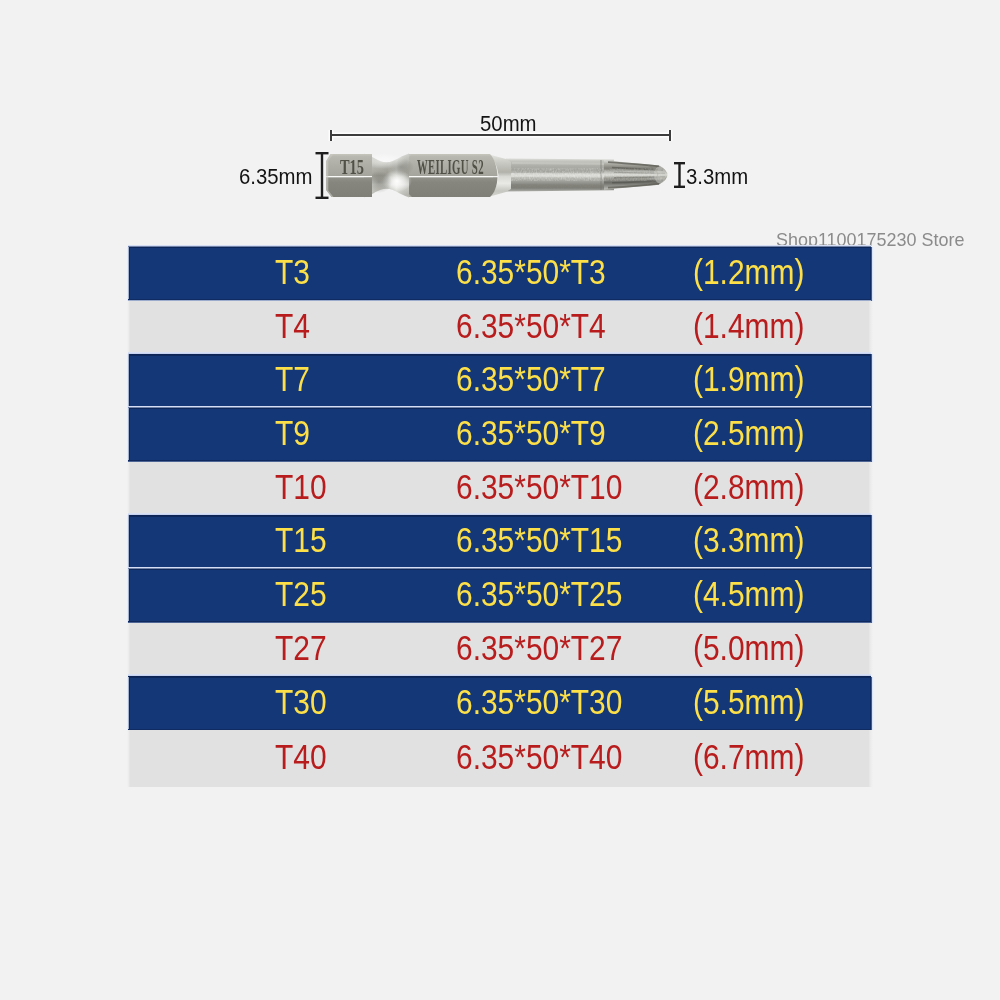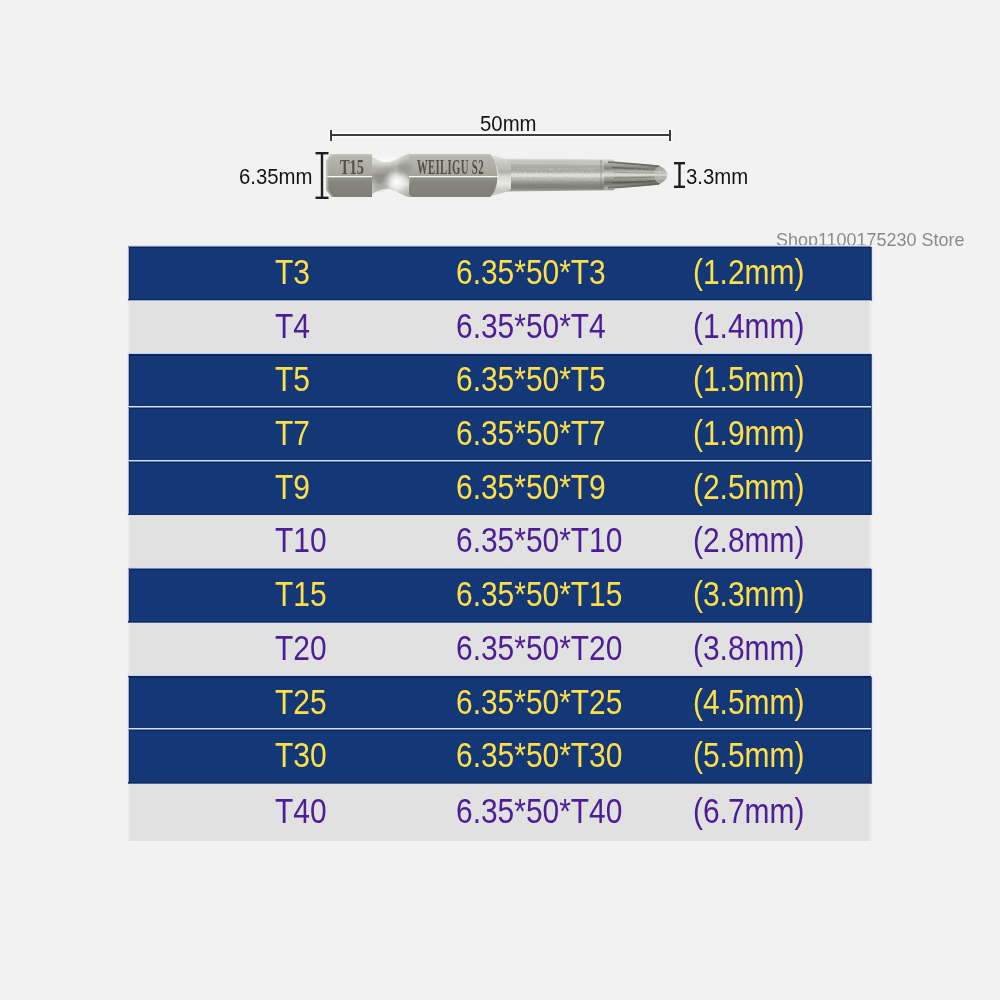--- a/index.html
+++ b/index.html
@@ -34,21 +34,21 @@
 
   
   #spec-table{position:absolute;left:128px;top:247px;width:743px;}
   .row{height:53.7px;position:relative;}
   .row:last-child{height:57px;}
   .row.dark .edge-l{position:absolute;left:-2.5px;top:0;bottom:0;width:4px;
     background:linear-gradient(to right,#f2f2f2 0%,#eef3fc 25%,#d7e2f5 55%,#0d2456 85%,#13316c 100%);}
   .row.dark .edge-r{position:absolute;right:-3.5px;top:0;bottom:0;width:5px;
     background:linear-gradient(to right,#13316c 0%,#0d2456 22%,#dbe5f6 50%,#eff2fa 75%,#f2f2f2 100%);}
   .row.dark{background:#133777;color:#fde047;}
-  .row.light{background:#e0e1e0;color:#4c1d95;}
+  .row.light{background:#e0e1e0;color:#b91c1c;}
   .row.light .edge-l{position:absolute;left:-1px;top:0;bottom:0;width:3px;
     background:linear-gradient(to right,#f2f2f2 0%,#eaebea 60%,#e0e1e0 100%);}
   .row.light .edge-r{position:absolute;right:-2px;top:0;bottom:0;width:4px;
     background:linear-gradient(to right,#e4e5e4 0%,#ececec 45%,#f2f2f2 100%);}
   .row.dark::before{content:"";position:absolute;left:0;right:0;top:-2.2px;height:3.4px;
     background:linear-gradient(to bottom,#dfe6f8 0%,#c6d2ee 40%,#0c2456 62%,#102a5f 100%);}
   .row.dark::after{content:"";position:absolute;left:0;right:0;bottom:-1.8px;height:3.2px;
     background:linear-gradient(to bottom,#0d2456 0%,#12306a 28%,#ccd8f0 58%,#e2e8f7 100%);}
   .cell{position:absolute;top:calc(50% - 2.8px);font-size:35px;line-height:1;white-space:nowrap;
         transform-origin:left center;transform:translateY(-50%) scaleX(0.855);}
@@ -257,27 +257,20 @@
       <div class="row light">
         <div class="edge-l"></div>
         <div class="edge-r"></div>
         <div class="cell c1">T4</div>
         <div class="cell c2">6.35*50*T4</div>
         <div class="cell c3">(1.4mm)</div>
       </div>
       <div class="row dark">
         <div class="edge-l"></div>
         <div class="edge-r"></div>
-        <div class="cell c1">T5</div>
-        <div class="cell c2">6.35*50*T5</div>
-        <div class="cell c3">(1.5mm)</div>
-      </div>
-      <div class="row dark">
-        <div class="edge-l"></div>
-        <div class="edge-r"></div>
         <div class="cell c1">T7</div>
         <div class="cell c2">6.35*50*T7</div>
         <div class="cell c3">(1.9mm)</div>
       </div>
       <div class="row dark">
         <div class="edge-l"></div>
         <div class="edge-r"></div>
         <div class="cell c1">T9</div>
         <div class="cell c2">6.35*50*T9</div>
         <div class="cell c3">(2.5mm)</div>
@@ -289,34 +282,34 @@
         <div class="cell c2">6.35*50*T10</div>
         <div class="cell c3">(2.8mm)</div>
       </div>
       <div class="row dark">
         <div class="edge-l"></div>
         <div class="edge-r"></div>
         <div class="cell c1">T15</div>
         <div class="cell c2">6.35*50*T15</div>
         <div class="cell c3">(3.3mm)</div>
       </div>
-      <div class="row light">
-        <div class="edge-l"></div>
-        <div class="edge-r"></div>
-        <div class="cell c1">T20</div>
-        <div class="cell c2">6.35*50*T20</div>
-        <div class="cell c3">(3.8mm)</div>
-      </div>
       <div class="row dark">
         <div class="edge-l"></div>
         <div class="edge-r"></div>
         <div class="cell c1">T25</div>
         <div class="cell c2">6.35*50*T25</div>
         <div class="cell c3">(4.5mm)</div>
       </div>
+      <div class="row light">
+        <div class="edge-l"></div>
+        <div class="edge-r"></div>
+        <div class="cell c1">T27</div>
+        <div class="cell c2">6.35*50*T27</div>
+        <div class="cell c3">(5.0mm)</div>
+      </div>
       <div class="row dark">
         <div class="edge-l"></div>
         <div class="edge-r"></div>
         <div class="cell c1">T30</div>
         <div class="cell c2">6.35*50*T30</div>
         <div class="cell c3">(5.5mm)</div>
       </div>
       <div class="row light">
         <div class="edge-l"></div>
         <div class="edge-r"></div>

